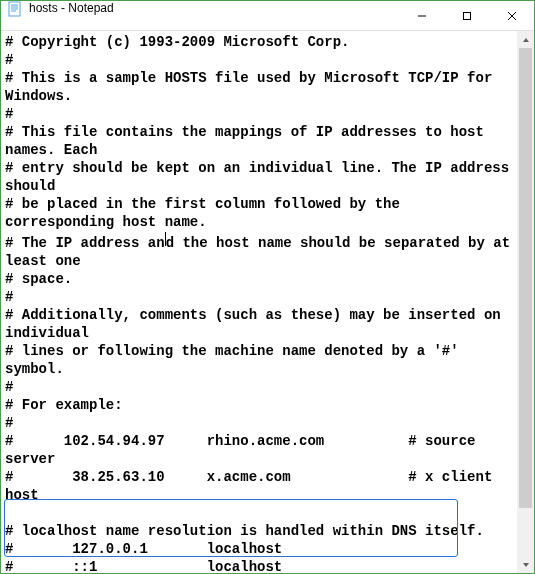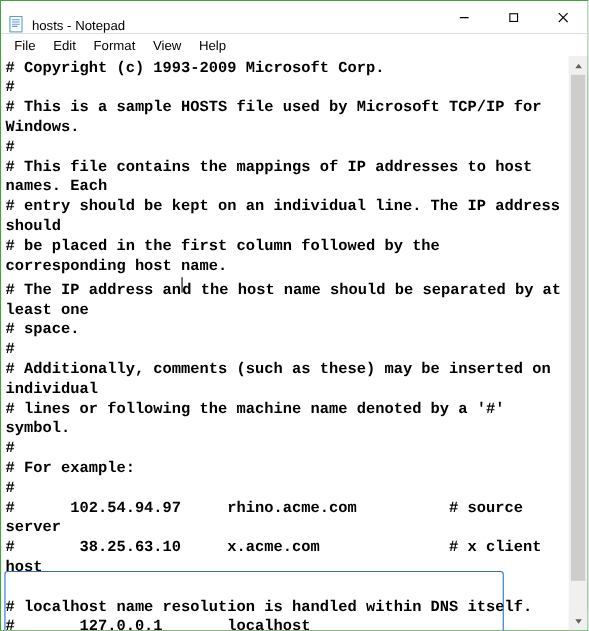--- a/index.html
+++ b/index.html
@@ -19,21 +19,21 @@
       width: 535px;
       height: 574px;
       border: 1px solid #4a9e4a;
       display: flex;
       flex-direction: column;
       background: #fff;
     }
     .titlebar {
       height: 30px;
       display: flex;
-      align-items: flex-end;
+      align-items: flex-start;
       background: #fff;
       border-bottom: 1px solid #e0e0e0;
       padding-left: 6px;
     }
     .titlebar-icon {
       width: 16px;
       height: 16px;
       margin-right: 6px;
       display: inline-flex;
       align-items: center;
@@ -172,27 +172,20 @@
       </div>
       <div class="titlebar-btn close">
         <svg width="10" height="10" viewBox="0 0 10 10">
             <line x1="1" y1="1" x2="9" y2="9" stroke="#000" stroke-width="1"></line>
             <line x1="9" y1="1" x2="1" y2="9" stroke="#000" stroke-width="1"></line>
           </svg>
       </div>
     </div>
   </div>
 
-  <div class="menubar">
-    <div class="menu-item">File</div>
-    <div class="menu-item">Edit</div>
-    <div class="menu-item">Format</div>
-    <div class="menu-item">View</div>
-    <div class="menu-item">Help</div>
-  </div>
 
   <div class="editor-wrap">
     <div class="editor" id="editor" tabindex="0" style="padding-right: 19px;"># Copyright (c) 1993-2009 Microsoft Corp.
 #
 # This is a sample HOSTS file used by Microsoft TCP/IP for Windows.
 #
 # This file contains the mappings of IP addresses to host names. Each
 # entry should be kept on an individual line. The IP address should
 # be placed in the first column followed by the corresponding host name.
 # The IP address an<span class="caret"></span>d the host name should be separated by at least one

